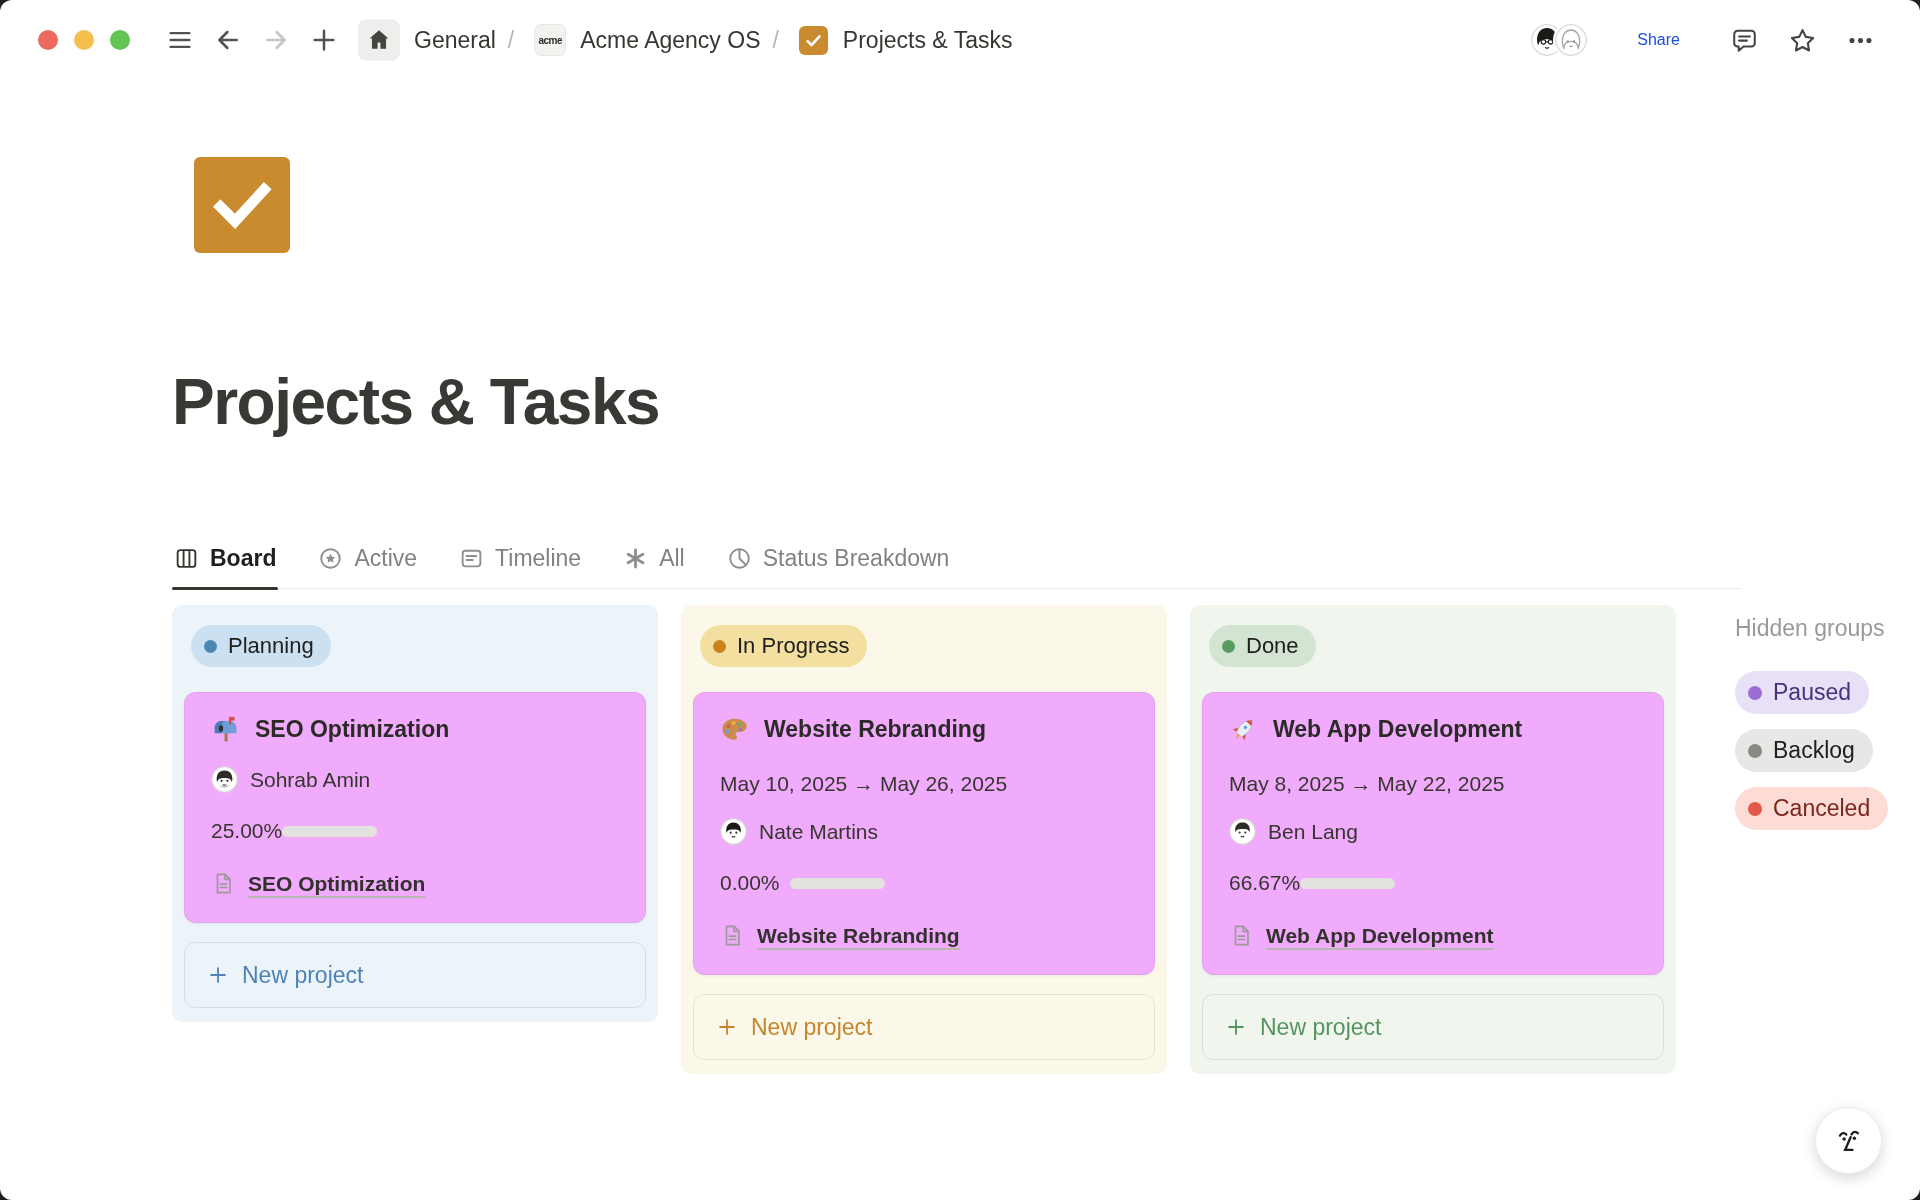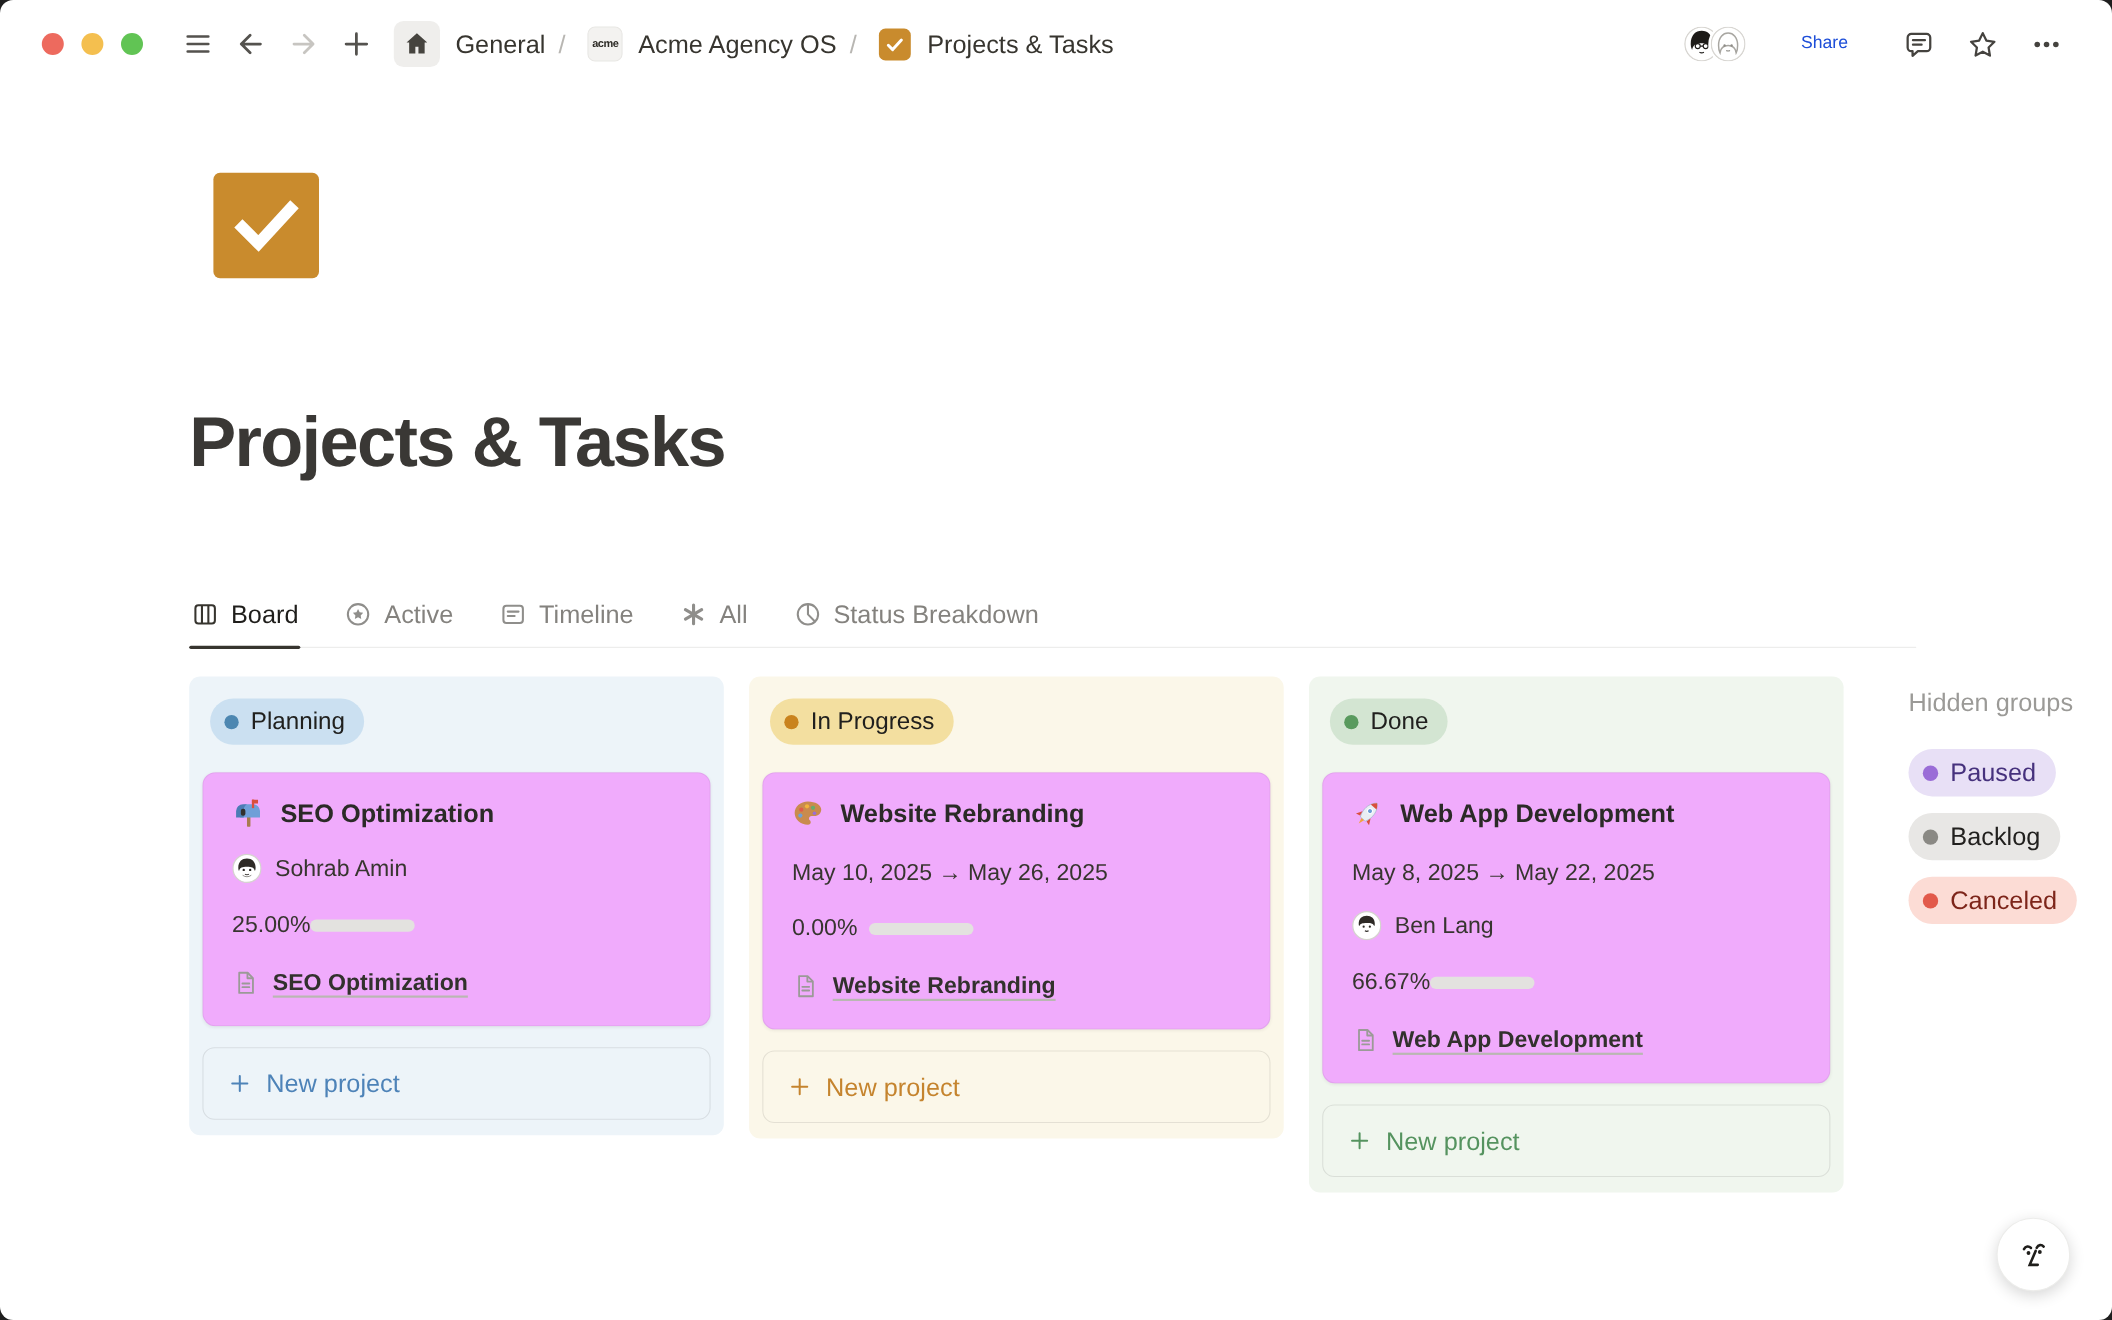--- a/index.html
+++ b/index.html
@@ -33,30 +33,30 @@
   
   .content { padding-left:172px; }
   .page-icon { width:96px; height:96px; border-radius:6px; margin:77px 0 0 22px; display:flex; align-items:center; justify-content:center; }
   .page-icon svg { width:70px; height:70px; }
   .page-title { margin-top:112px; font-size:64px; font-weight:bold; letter-spacing:-1.5px; color:#3a3835; }
 
   
   .tabs { display:flex; gap:38px; margin-top:96px; width:1570px; border-bottom:1px solid #ececea; }
   .tab { display:flex; align-items:center; gap:11px; padding:10px 2px 16px; font-size:23px; color:#84827e; position:relative; cursor:pointer; }
   .tab svg { width:25px; height:25px; }
-  .tab.active { color:#1f1e1b; font-weight:400; }
+  .tab.active { color:#1f1e1b; font-weight:700; }
   .tab.active::after { content:""; position:absolute; left:0; right:0; bottom:-1.5px; height:3px; border-radius:2px; background:#37352f; }
 
   
   .section-header { display:flex; align-items:center; gap:16px; margin-top:34px; }
   .section-header svg { width:32px; height:32px; }
   .section-title { font-size:31px; font-weight:bold; color:#2b2a27; }
 
   
-  .board { display:flex; gap:23px; margin-top:26px; align-items:flex-start; }
+  .board { display:flex; gap:23px; margin-top:16px; align-items:flex-start; }
   .column { width:486px; flex:none; background:var(--col-bg); border-radius:10px; padding:13px 12px 14px; }
   .status-pill { display:inline-flex; align-items:center; gap:11px; height:42px; padding:0 17px 0 13px; border-radius:21px; background:var(--pill-bg); margin:7px 0 0 7px; }
   .status-dot { width:13px; height:13px; border-radius:50%; background:var(--dot); }
   .status-label { font-size:22px; color:#20201e; }
   .card { background:#f0abfc; border-radius:12px; border:1px solid rgba(0,0,0,0.05); box-shadow:0 1px 3px rgba(15,15,15,0.06); margin-top:25px; padding:22px 26px 26px; cursor:pointer; }
   .card-title-row { display:flex; align-items:center; gap:15px; }
   .card-emoji { width:29px; height:29px; flex:none; }
   .card-emoji svg { width:100%; height:100%; }
   .card-title { font-size:23px; font-weight:600; color:#2b2a27; }
   .card-dates { margin-top:28px; font-size:21px; color:#37352f; }
@@ -300,20 +300,32 @@
                   <circle cx="7" cy="9.2" r="1.6" fill="#e25a4a"></circle>
                   <circle cx="11.3" cy="6.6" r="1.6" fill="#f2b33d"></circle>
                   <circle cx="15.8" cy="7.8" r="1.6" fill="#67ad6b"></circle>
                   <circle cx="6.3" cy="13.6" r="1.6" fill="#6f9fd8"></circle>
                   <circle cx="16.9" cy="11.8" r="1.3" fill="#9a6dd7"></circle>
                 </svg>
             </span>
             <span class="card-title">Website Rebranding</span>
           </div>
           <div class="card-dates">May 10, 2025 → May 26, 2025</div>
+          <div class="card-person">
+            <span class="person-avatar">
+              <svg viewBox="0 0 24 24">
+                  <circle cx="12" cy="12" r="11.3" fill="#fff" stroke="#d5d3cf"></circle>
+                  <path d="M5.5 11c0-4.5 2.8-7 6.5-7s6.5 2.5 6.5 7c0 1.4-.5 2.2-.5 2.2-.7-2.4-2.4-2.9-6-2.9s-5.3.5-6 2.9c0 0-.5-.8-.5-2.2z" fill="#1d1b18"></path>
+                  <circle cx="9.5" cy="13" r=".9" fill="#2e2a26"></circle>
+                  <circle cx="14.5" cy="13" r=".9" fill="#2e2a26"></circle>
+                  <path d="M10.5 16.4c1 .6 2 .6 3 0" stroke="#2e2a26" stroke-width=".9" fill="none"></path>
+                </svg>
+            </span>
+            <span class="person-name">Nate Martins</span>
+          </div>
           <div class="card-progress">
             <span class="progress-label">0.00%</span>
             <span class="progress-track"><span class="progress-fill" style="width: 0%;"></span></span>
           </div>
           <div class="card-link-row">
             <svg viewBox="0 0 24 24" fill="none" stroke="#9b9a97" stroke-width="1.6" stroke-linejoin="round">
                 <path d="M6.2 3.2h7.4l4.6 4.6v13h-12z"></path>
                 <path d="M13.4 3.2v4.8h4.8"></path>
                 <path d="M9 12.6h6M9 15.8h6" stroke-linecap="round"></path>
               </svg>

